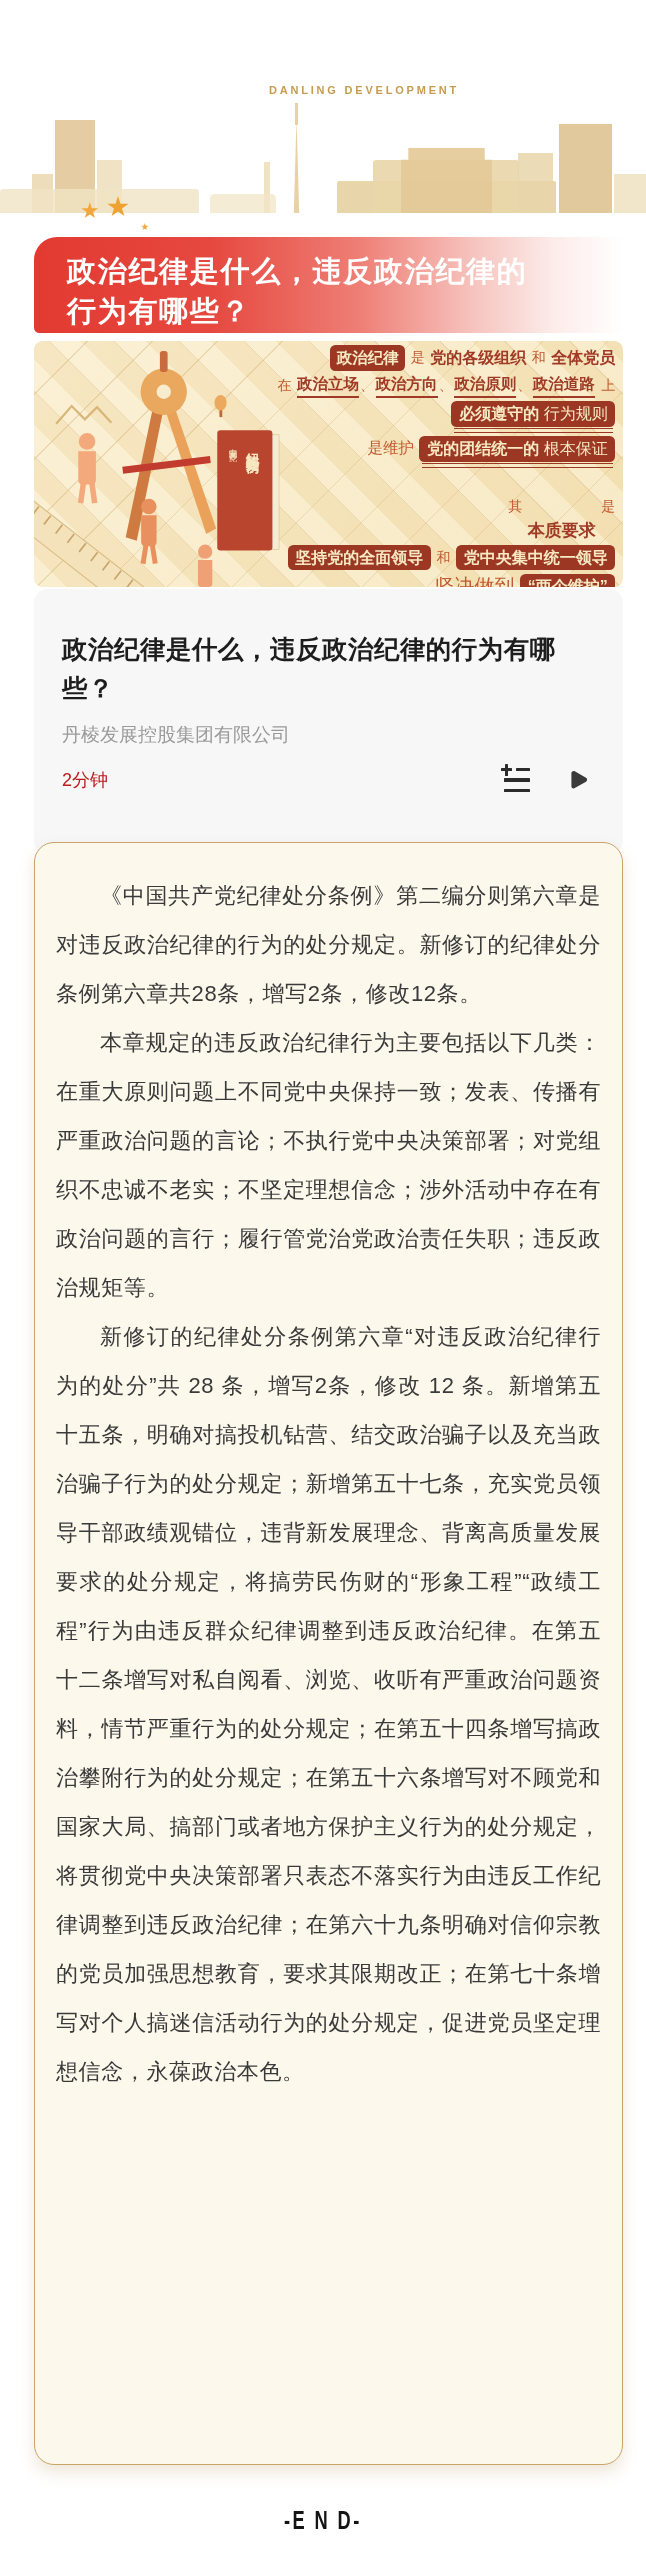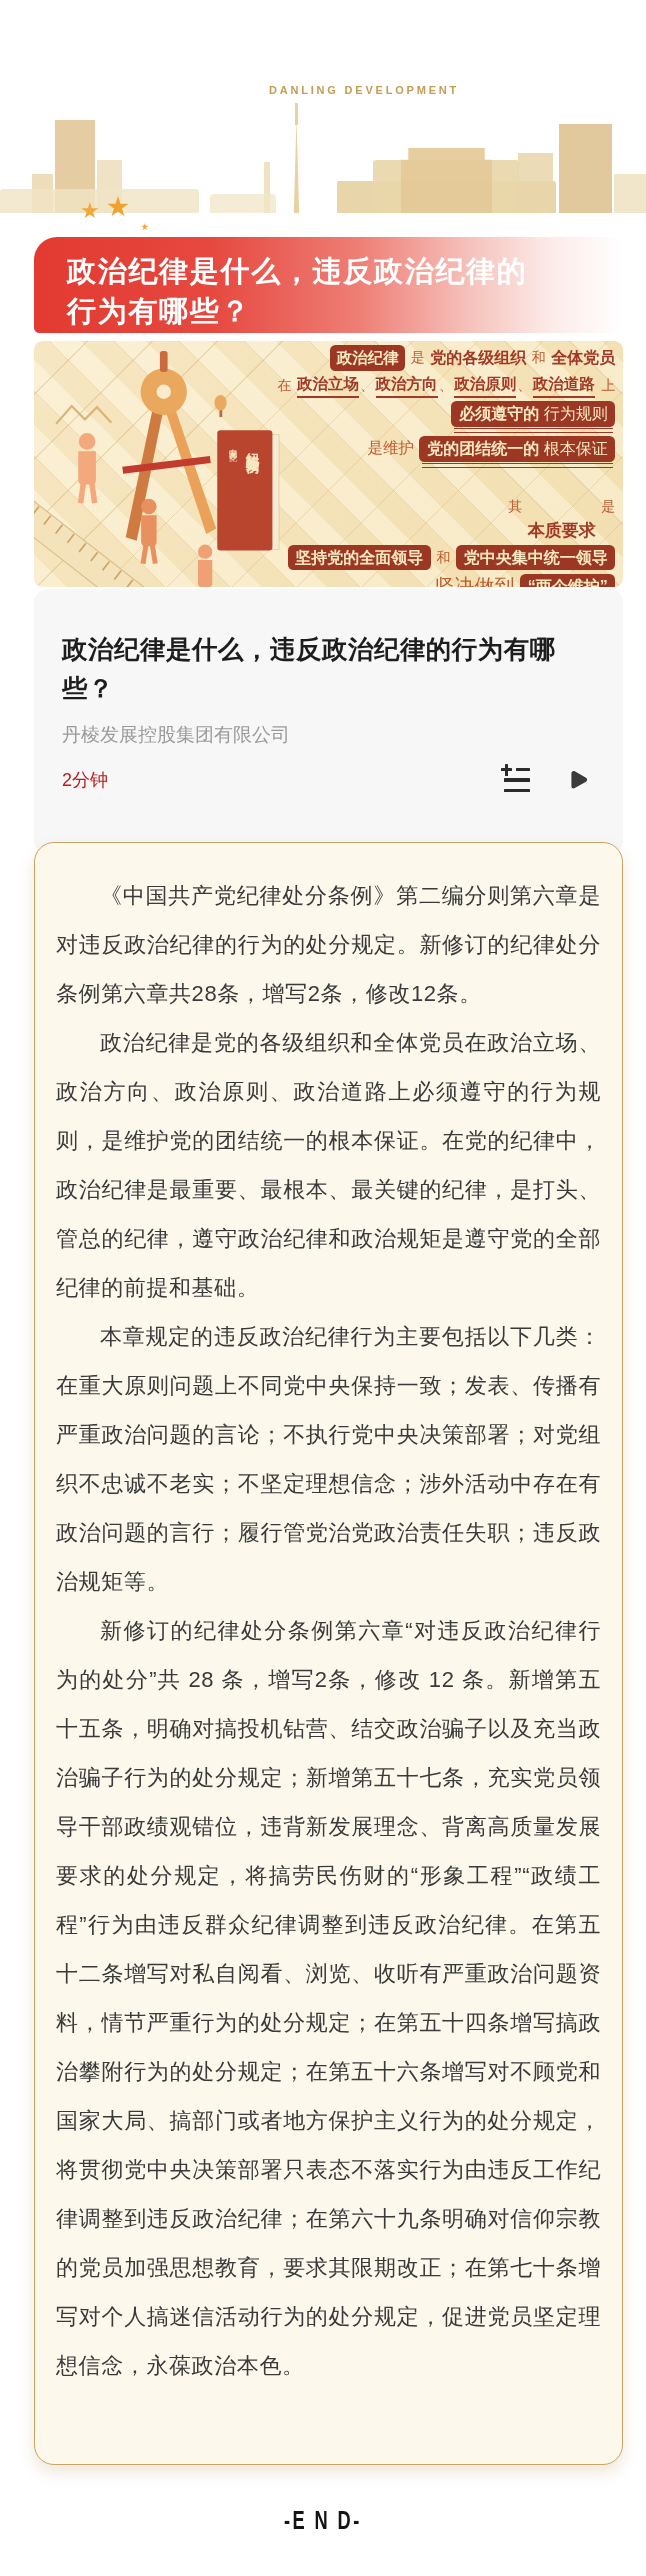--- a/index.html
+++ b/index.html
@@ -218,21 +218,20 @@
         <svg class="play-icon" viewBox="0 0 24 24">
           <path d="M7 5.1c0-1.7 1.8-2.7 3.2-1.8l10.6 6.1c1.4.8 1.4 2.9 0 3.7L10.2 19.2C8.8 20.1 7 19.1 7 17.4z" fill="#3a3a3a"></path>
         </svg>
       </div>
     </div>
   </div>
 
   <div class="bcard">
     <div class="bcard-inner">
       <p>《中国共产党纪律处分条例》第二编分则第六章是对违反政治纪律的行为的处分规定。新修订的纪律处分条例第六章共28条，增写2条，修改12条。</p>
-      <p>政治纪律是党的各级组织和全体党员在政治立场、政治方向、政治原则、政治道路上必须遵守的行为规则，是维护党的团结统一的根本保证。在党的纪律中，政治纪律是最重要、最根本、最关键的纪律，是打头、管总的纪律，遵守政治纪律和政治规矩是遵守党的全部纪律的前提和基础。</p>
       <p>本章规定的违反政治纪律行为主要包括以下几类：在重大原则问题上不同党中央保持一致；发表、传播有严重政治问题的言论；不执行党中央决策部署；对党组织不忠诚不老实；不坚定理想信念；涉外活动中存在有政治问题的言行；履行管党治党政治责任失职；违反政治规矩等。</p>
       <p>新修订的纪律处分条例第六章“对违反政治纪律行为的处分”共 28 条，增写2条，修改 12 条。新增第五十五条，明确对搞投机钻营、结交政治骗子以及充当政治骗子行为的处分规定；新增第五十七条，充实党员领导干部政绩观错位，违背新发展理念、背离高质量发展要求的处分规定，将搞劳民伤财的“形象工程”“政绩工程”行为由违反群众纪律调整到违反政治纪律。在第五十二条增写对私自阅看、浏览、收听有严重政治问题资料，情节严重行为的处分规定；在第五十四条增写搞政治攀附行为的处分规定；在第五十六条增写对不顾党和国家大局、搞部门或者地方保护主义行为的处分规定，将贯彻党中央决策部署只表态不落实行为由违反工作纪律调整到违反政治纪律；在第六十九条明确对信仰宗教的党员加强思想教育，要求其限期改正；在第七十条增写对个人搞迷信活动行为的处分规定，促进党员坚定理想信念，永葆政治本色。</p>
     </div>
   </div>
 
   <div class="endline">
     <span>-E N D-</span>
   </div>
 
 </div>

